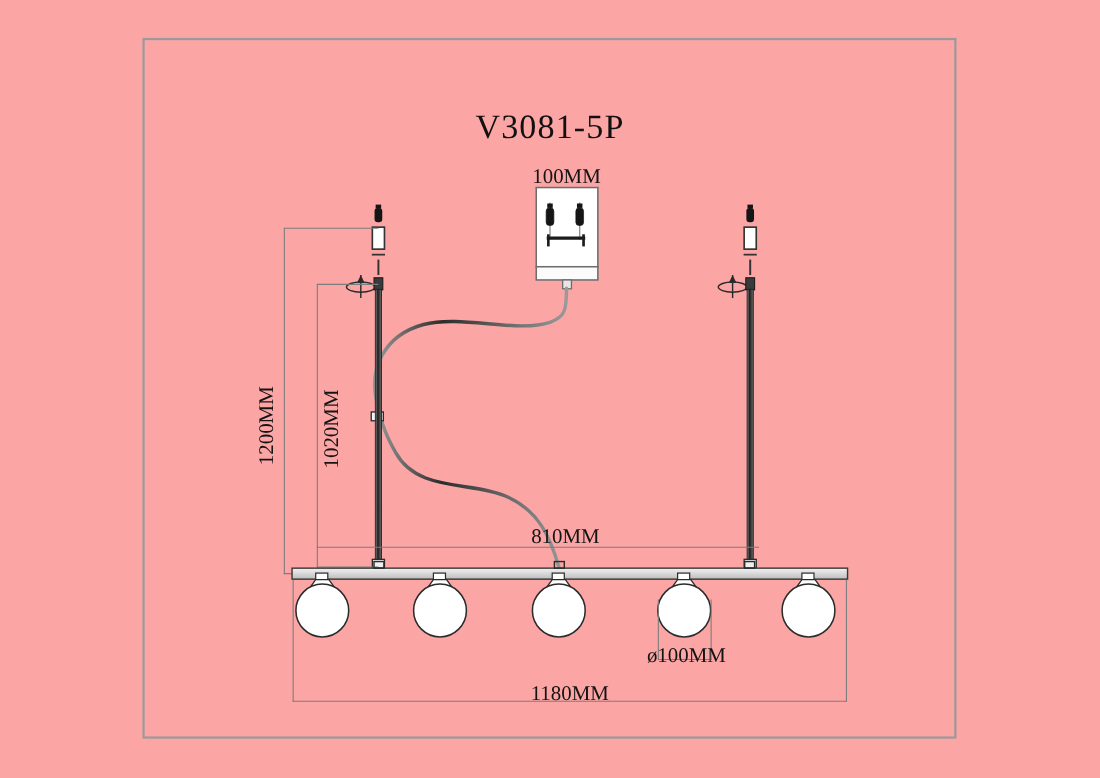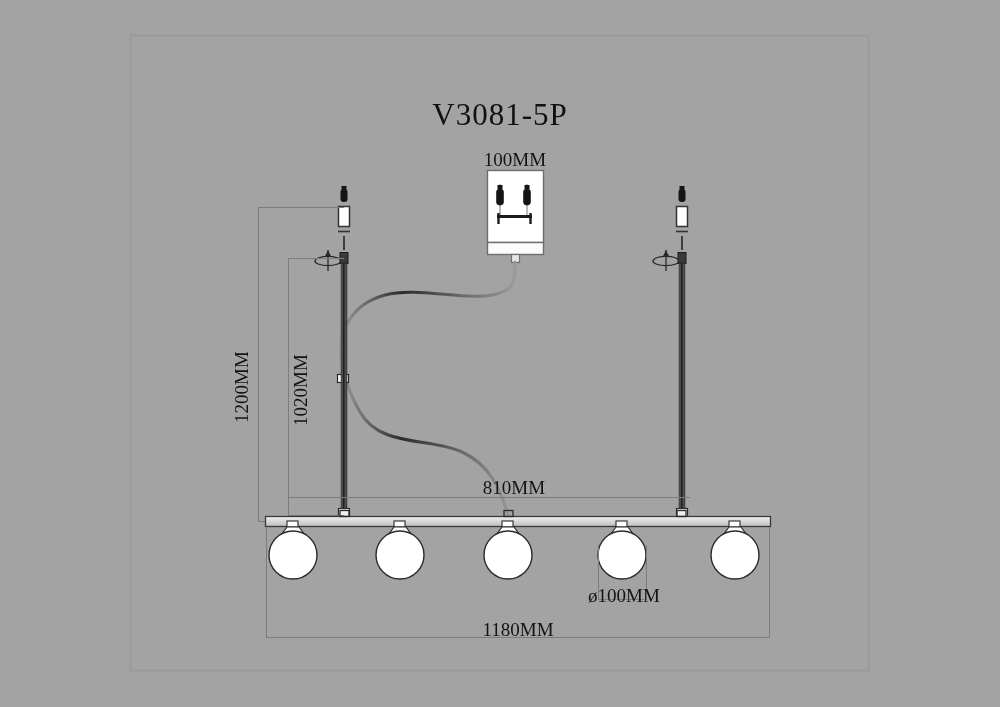--- a/index.html
+++ b/index.html
@@ -13,21 +13,21 @@
     height: 707px;
     font-family: "Liberation Serif", serif;
     overflow: hidden;
     position: relative;
   }
   #sheet {
     position: absolute;
     left: 0; top: 0;
     width: 1000px;
     height: 707px;
-    background: #a3a3a3;
+    background: #fca5a5;
   }
   svg#drawing {
     display: block;
     width: 1000px;
     height: 707px;
   }
   .dim-text {
     font-family: "Liberation Serif", serif;
     font-size: 19px;
     fill: #141414;

